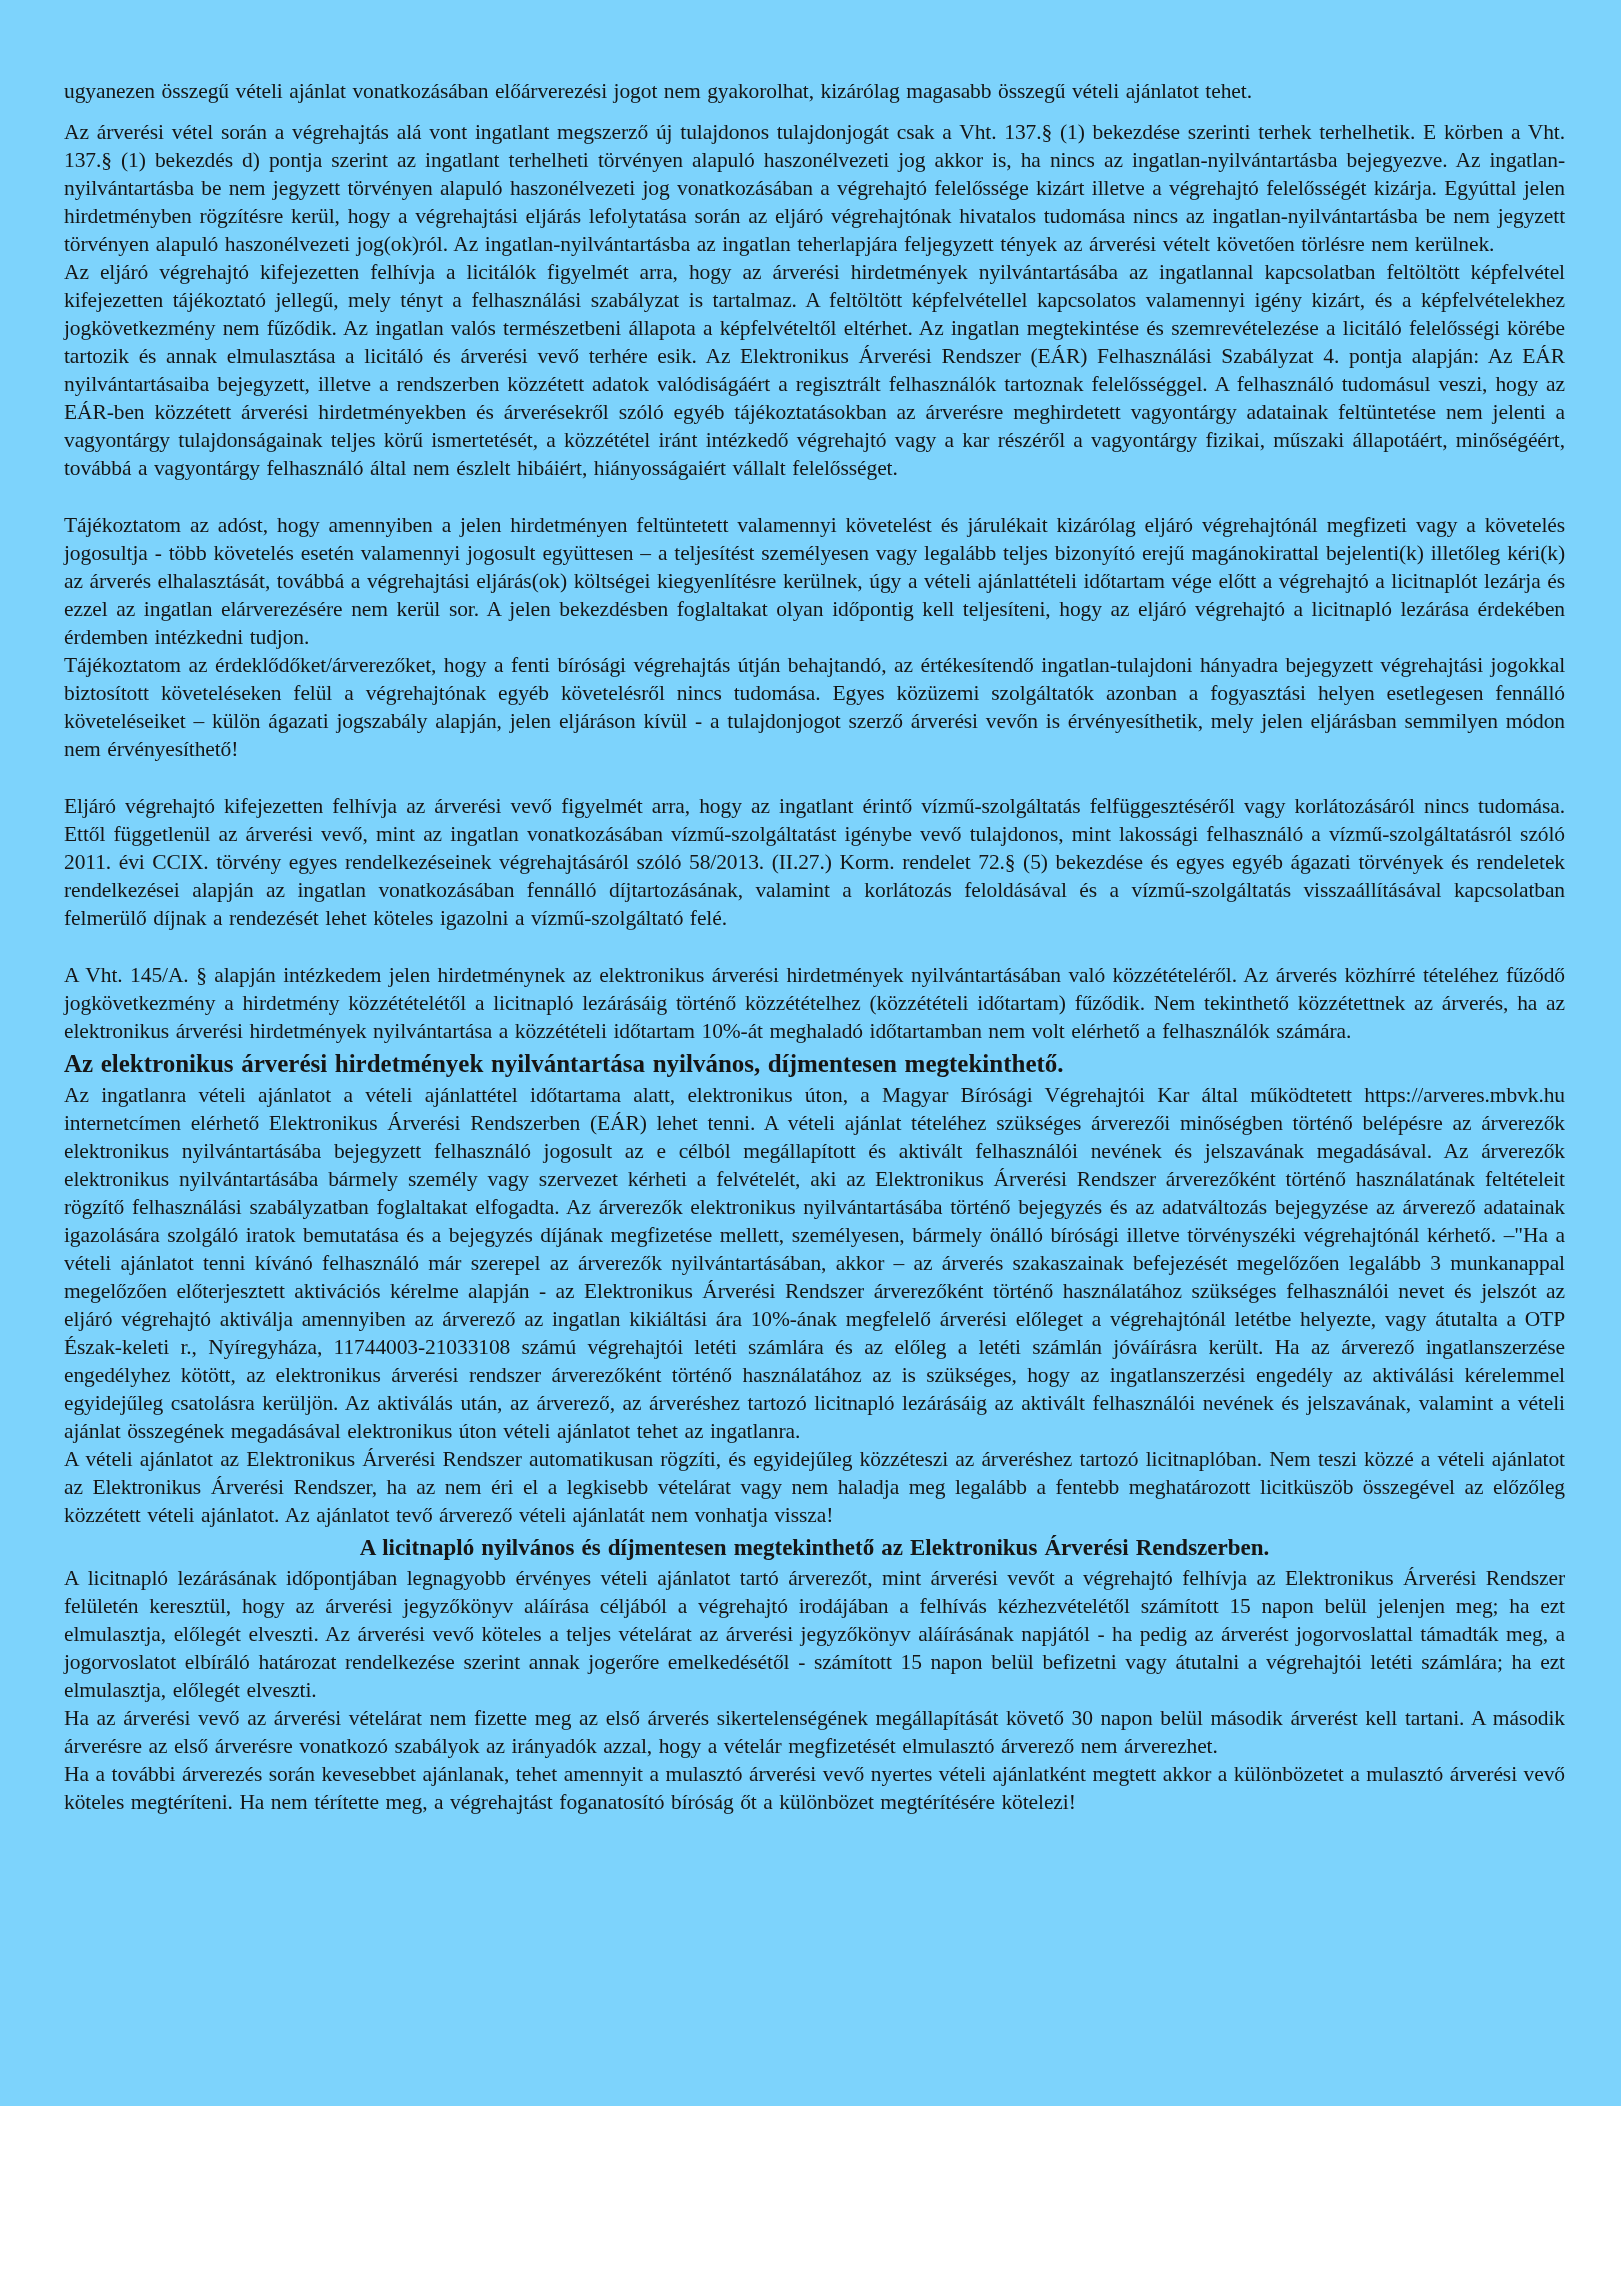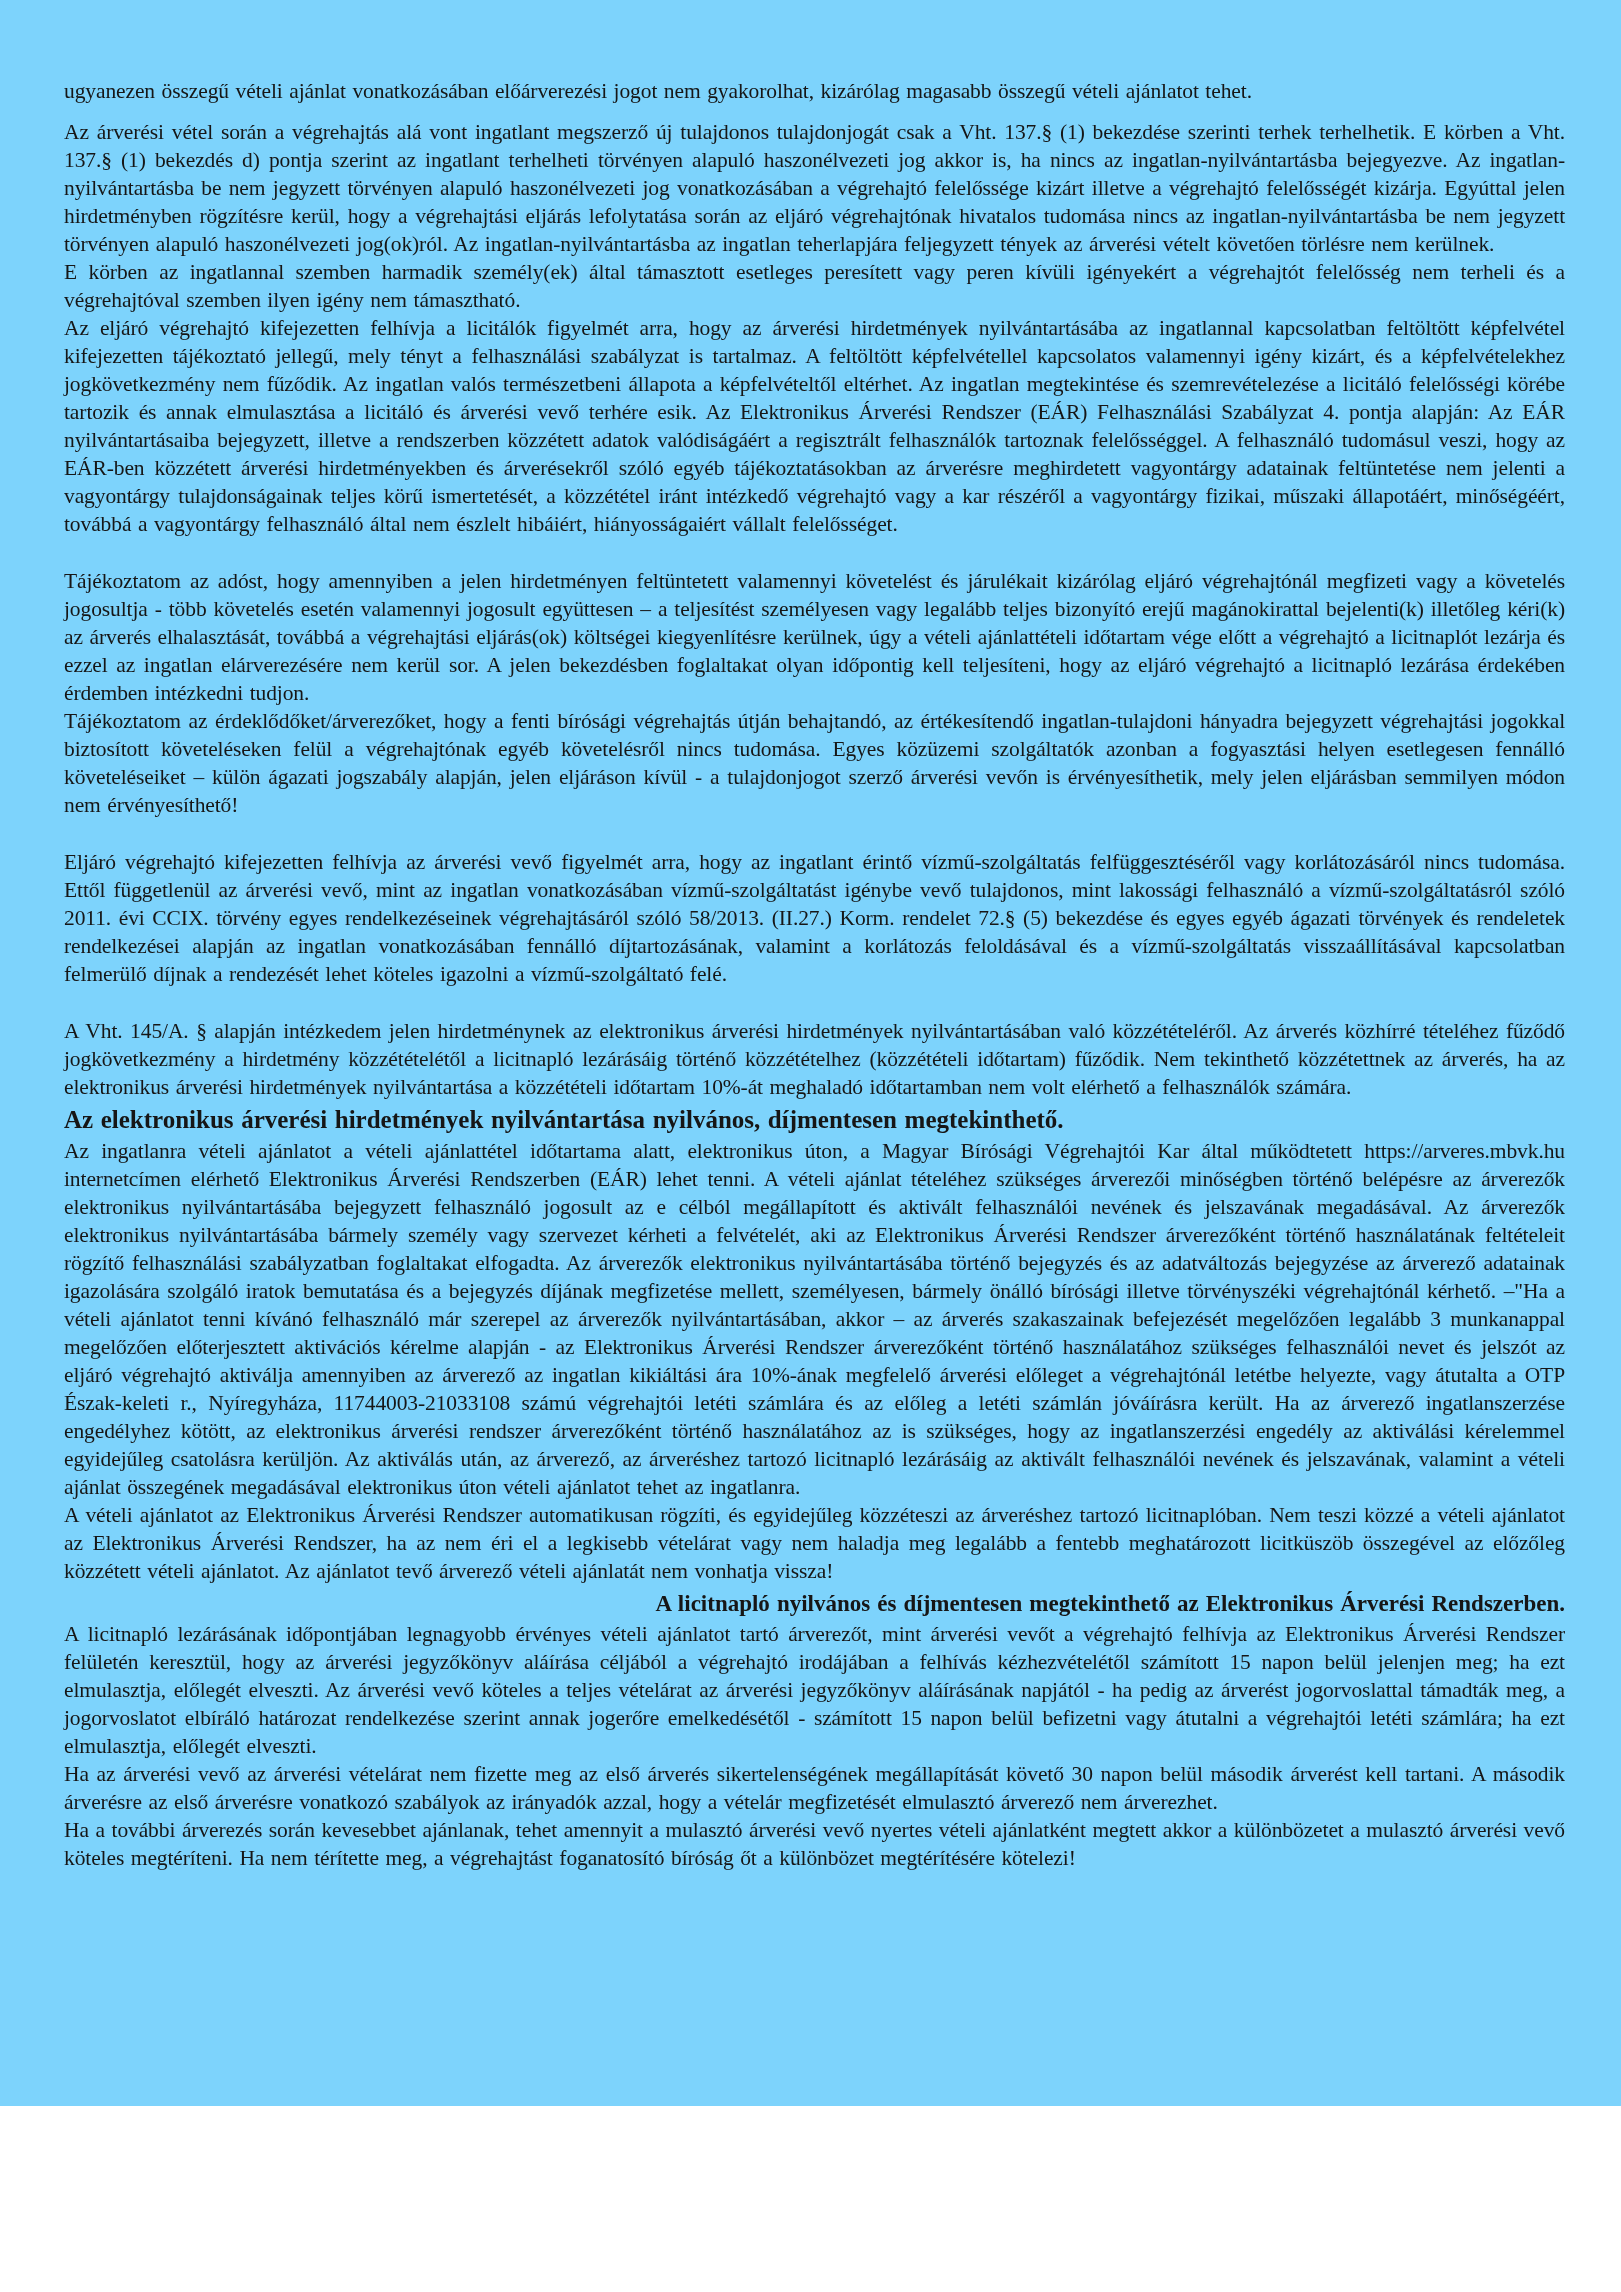--- a/index.html
+++ b/index.html
@@ -34,21 +34,21 @@
   .content p.gap-small { margin-top: 13.4px; }
   .content p.gap-blank { margin-top: 29px; }
   .content p.heading-large {
     font-weight: bold;
     font-size: 25px;
     letter-spacing: 0;
     margin-top: 4.5px;
     margin-bottom: 2.7px;
   }
   .content p.heading-small {
-    text-align: right;
+    text-align: center;
     font-weight: bold;
     font-size: 23px;
     letter-spacing: 0;
     margin-top: 5.4px;
     margin-bottom: 1.8px;
   }
   .footer {
     position: absolute;
     top: 2182px;
     left: 6px;
@@ -61,21 +61,20 @@
     color: #161616;
   }
 </style>
 </head>
 <body>
 
 <div class="page">
   <div class="content" id="doc-content">
       <p>ugyanezen összegű vételi ajánlat vonatkozásában előárverezési jogot nem gyakorolhat, kizárólag magasabb összegű vételi ajánlatot tehet.</p>
       <p class="gap-small">Az árverési vétel során a végrehajtás alá vont ingatlant megszerző új tulajdonos tulajdonjogát csak a Vht. 137.§ (1) bekezdése szerinti terhek terhelhetik. E körben a Vht. 137.§ (1) bekezdés d) pontja szerint az ingatlant terhelheti törvényen alapuló haszonélvezeti jog akkor is, ha nincs az ingatlan-nyilvántartásba bejegyezve. Az ingatlan-nyilvántartásba be nem jegyzett törvényen alapuló haszonélvezeti jog vonatkozásában a végrehajtó felelőssége kizárt illetve a végrehajtó felelősségét kizárja. Egyúttal jelen hirdetményben rögzítésre kerül, hogy a végrehajtási eljárás lefolytatása során az eljáró végrehajtónak hivatalos tudomása nincs az ingatlan-nyilvántartásba be nem jegyzett törvényen alapuló haszonélvezeti jog(ok)ról. Az ingatlan-nyilvántartásba az ingatlan teherlapjára feljegyzett tények az árverési vételt követően törlésre nem kerülnek.</p>
-      <p>E körben az ingatlannal szemben harmadik személy(ek) által támasztott esetleges peresített vagy peren kívüli igényekért a végrehajtót felelősség nem terheli és a végrehajtóval szemben ilyen igény nem támasztható.</p>
       <p>Az eljáró végrehajtó kifejezetten felhívja a licitálók figyelmét arra, hogy az árverési hirdetmények nyilvántartásába az ingatlannal kapcsolatban feltöltött képfelvétel kifejezetten tájékoztató jellegű, mely tényt a felhasználási szabályzat is tartalmaz. A feltöltött képfelvétellel kapcsolatos valamennyi igény kizárt, és a képfelvételekhez jogkövetkezmény nem fűződik. Az ingatlan valós természetbeni állapota a képfelvételtől eltérhet. Az ingatlan megtekintése és szemrevételezése a licitáló felelősségi körébe tartozik és annak elmulasztása a licitáló és árverési vevő terhére esik. Az Elektronikus Árverési Rendszer (EÁR) Felhasználási Szabályzat 4. pontja alapján: Az EÁR nyilvántartásaiba bejegyzett, illetve a rendszerben közzétett adatok valódiságáért a regisztrált felhasználók tartoznak felelősséggel. A felhasználó tudomásul veszi, hogy az EÁR-ben közzétett árverési hirdetményekben és árverésekről szóló egyéb tájékoztatásokban az árverésre meghirdetett vagyontárgy adatainak feltüntetése nem jelenti a vagyontárgy tulajdonságainak teljes körű ismertetését, a közzététel iránt intézkedő végrehajtó vagy a kar részéről a vagyontárgy fizikai, műszaki állapotáért, minőségéért, továbbá a vagyontárgy felhasználó által nem észlelt hibáiért, hiányosságaiért vállalt felelősséget.</p>
       <p class="gap-blank">Tájékoztatom az adóst, hogy amennyiben a jelen hirdetményen feltüntetett valamennyi követelést és járulékait kizárólag eljáró végrehajtónál megfizeti vagy a követelés jogosultja - több követelés esetén valamennyi jogosult együttesen – a teljesítést személyesen vagy legalább teljes bizonyító erejű magánokirattal bejelenti(k) illetőleg kéri(k) az árverés elhalasztását, továbbá a végrehajtási eljárás(ok) költségei kiegyenlítésre kerülnek, úgy a vételi ajánlattételi időtartam vége előtt a végrehajtó a licitnaplót lezárja és ezzel az ingatlan elárverezésére nem kerül sor. A jelen bekezdésben foglaltakat olyan időpontig kell teljesíteni, hogy az eljáró végrehajtó a licitnapló lezárása érdekében érdemben intézkedni tudjon.</p>
       <p>Tájékoztatom az érdeklődőket/árverezőket, hogy a fenti bírósági végrehajtás útján behajtandó, az értékesítendő ingatlan-tulajdoni hányadra bejegyzett végrehajtási jogokkal biztosított követeléseken felül a végrehajtónak egyéb követelésről nincs tudomása. Egyes közüzemi szolgáltatók azonban a fogyasztási helyen esetlegesen fennálló követeléseiket – külön ágazati jogszabály alapján, jelen eljáráson kívül - a tulajdonjogot szerző árverési vevőn is érvényesíthetik, mely jelen eljárásban semmilyen módon nem érvényesíthető!</p>
       <p class="gap-blank">Eljáró végrehajtó kifejezetten felhívja az árverési vevő figyelmét arra, hogy az ingatlant érintő vízmű-szolgáltatás felfüggesztéséről vagy korlátozásáról nincs tudomása. Ettől függetlenül az árverési vevő, mint az ingatlan vonatkozásában vízmű-szolgáltatást igénybe vevő tulajdonos, mint lakossági felhasználó a vízmű-szolgáltatásról szóló 2011. évi CCIX. törvény egyes rendelkezéseinek végrehajtásáról szóló 58/2013. (II.27.) Korm. rendelet 72.§ (5) bekezdése és egyes egyéb ágazati törvények és rendeletek rendelkezései alapján az ingatlan vonatkozásában fennálló díjtartozásának, valamint a korlátozás feloldásával és a vízmű-szolgáltatás visszaállításával kapcsolatban felmerülő díjnak a rendezését lehet köteles igazolni a vízmű-szolgáltató felé.</p>
       <p class="gap-blank">A Vht. 145/A. § alapján intézkedem jelen hirdetménynek az elektronikus árverési hirdetmények nyilvántartásában való közzétételéről. Az árverés közhírré tételéhez fűződő jogkövetkezmény a hirdetmény közzétételétől a licitnapló lezárásáig történő közzétételhez (közzétételi időtartam) fűződik. Nem tekinthető közzétettnek az árverés, ha az elektronikus árverési hirdetmények nyilvántartása a közzétételi időtartam 10%-át meghaladó időtartamban nem volt elérhető a felhasználók számára.</p>
       <p class="heading-large">Az elektronikus árverési hirdetmények nyilvántartása nyilvános, díjmentesen megtekinthető.</p>
       <p>Az ingatlanra vételi ajánlatot a vételi ajánlattétel időtartama alatt, elektronikus úton, a Magyar Bírósági Végrehajtói Kar által működtetett https://arveres.mbvk.hu internetcímen elérhető Elektronikus Árverési Rendszerben (EÁR) lehet tenni. A vételi ajánlat tételéhez szükséges árverezői minőségben történő belépésre az árverezők elektronikus nyilvántartásába bejegyzett felhasználó jogosult az e célból megállapított és aktivált felhasználói nevének és jelszavának megadásával. Az árverezők elektronikus nyilvántartásába bármely személy vagy szervezet kérheti a felvételét, aki az Elektronikus Árverési Rendszer árverezőként történő használatának feltételeit rögzítő felhasználási szabályzatban foglaltakat elfogadta. Az árverezők elektronikus nyilvántartásába történő bejegyzés és az adatváltozás bejegyzése az árverező adatainak igazolására szolgáló iratok bemutatása és a bejegyzés díjának megfizetése mellett, személyesen, bármely önálló bírósági illetve törvényszéki végrehajtónál kérhető. –"Ha a vételi ajánlatot tenni kívánó felhasználó már szerepel az árverezők nyilvántartásában, akkor – az árverés szakaszainak befejezését megelőzően legalább 3 munkanappal megelőzően előterjesztett aktivációs kérelme alapján - az Elektronikus Árverési Rendszer árverezőként történő használatához szükséges felhasználói nevet és jelszót az eljáró végrehajtó aktiválja amennyiben az árverező az ingatlan kikiáltási ára 10%-ának megfelelő árverési előleget a végrehajtónál letétbe helyezte, vagy átutalta a OTP Észak-keleti r., Nyíregyháza, 11744003-21033108 számú végrehajtói letéti számlára és az előleg a letéti számlán jóváírásra került. Ha az árverező ingatlanszerzése engedélyhez kötött, az elektronikus árverési rendszer árverezőként történő használatához az is szükséges, hogy az ingatlanszerzési engedély az aktiválási kérelemmel egyidejűleg csatolásra kerüljön. Az aktiválás után, az árverező, az árveréshez tartozó licitnapló lezárásáig az aktivált felhasználói nevének és jelszavának, valamint a vételi ajánlat összegének megadásával elektronikus úton vételi ajánlatot tehet az ingatlanra.</p>
       <p>A vételi ajánlatot az Elektronikus Árverési Rendszer automatikusan rögzíti, és egyidejűleg közzéteszi az árveréshez tartozó licitnaplóban. Nem teszi közzé a vételi ajánlatot az Elektronikus Árverési Rendszer, ha az nem éri el a legkisebb vételárat vagy nem haladja meg legalább a fentebb meghatározott licitküszöb összegével az előzőleg közzétett vételi ajánlatot. Az ajánlatot tevő árverező vételi ajánlatát nem vonhatja vissza!</p>
       <p class="heading-small">A licitnapló nyilvános és díjmentesen megtekinthető az Elektronikus Árverési Rendszerben.</p>
       <p>A licitnapló lezárásának időpontjában legnagyobb érvényes vételi ajánlatot tartó árverezőt, mint árverési vevőt a végrehajtó felhívja az Elektronikus Árverési Rendszer felületén keresztül, hogy az árverési jegyzőkönyv aláírása céljából a végrehajtó irodájában a felhívás kézhezvételétől számított 15 napon belül jelenjen meg; ha ezt elmulasztja, előlegét elveszti. Az árverési vevő köteles a teljes vételárat az árverési jegyzőkönyv aláírásának napjától - ha pedig az árverést jogorvoslattal támadták meg, a jogorvoslatot elbíráló határozat rendelkezése szerint annak jogerőre emelkedésétől - számított 15 napon belül befizetni vagy átutalni a végrehajtói letéti számlára; ha ezt elmulasztja, előlegét elveszti.</p>

